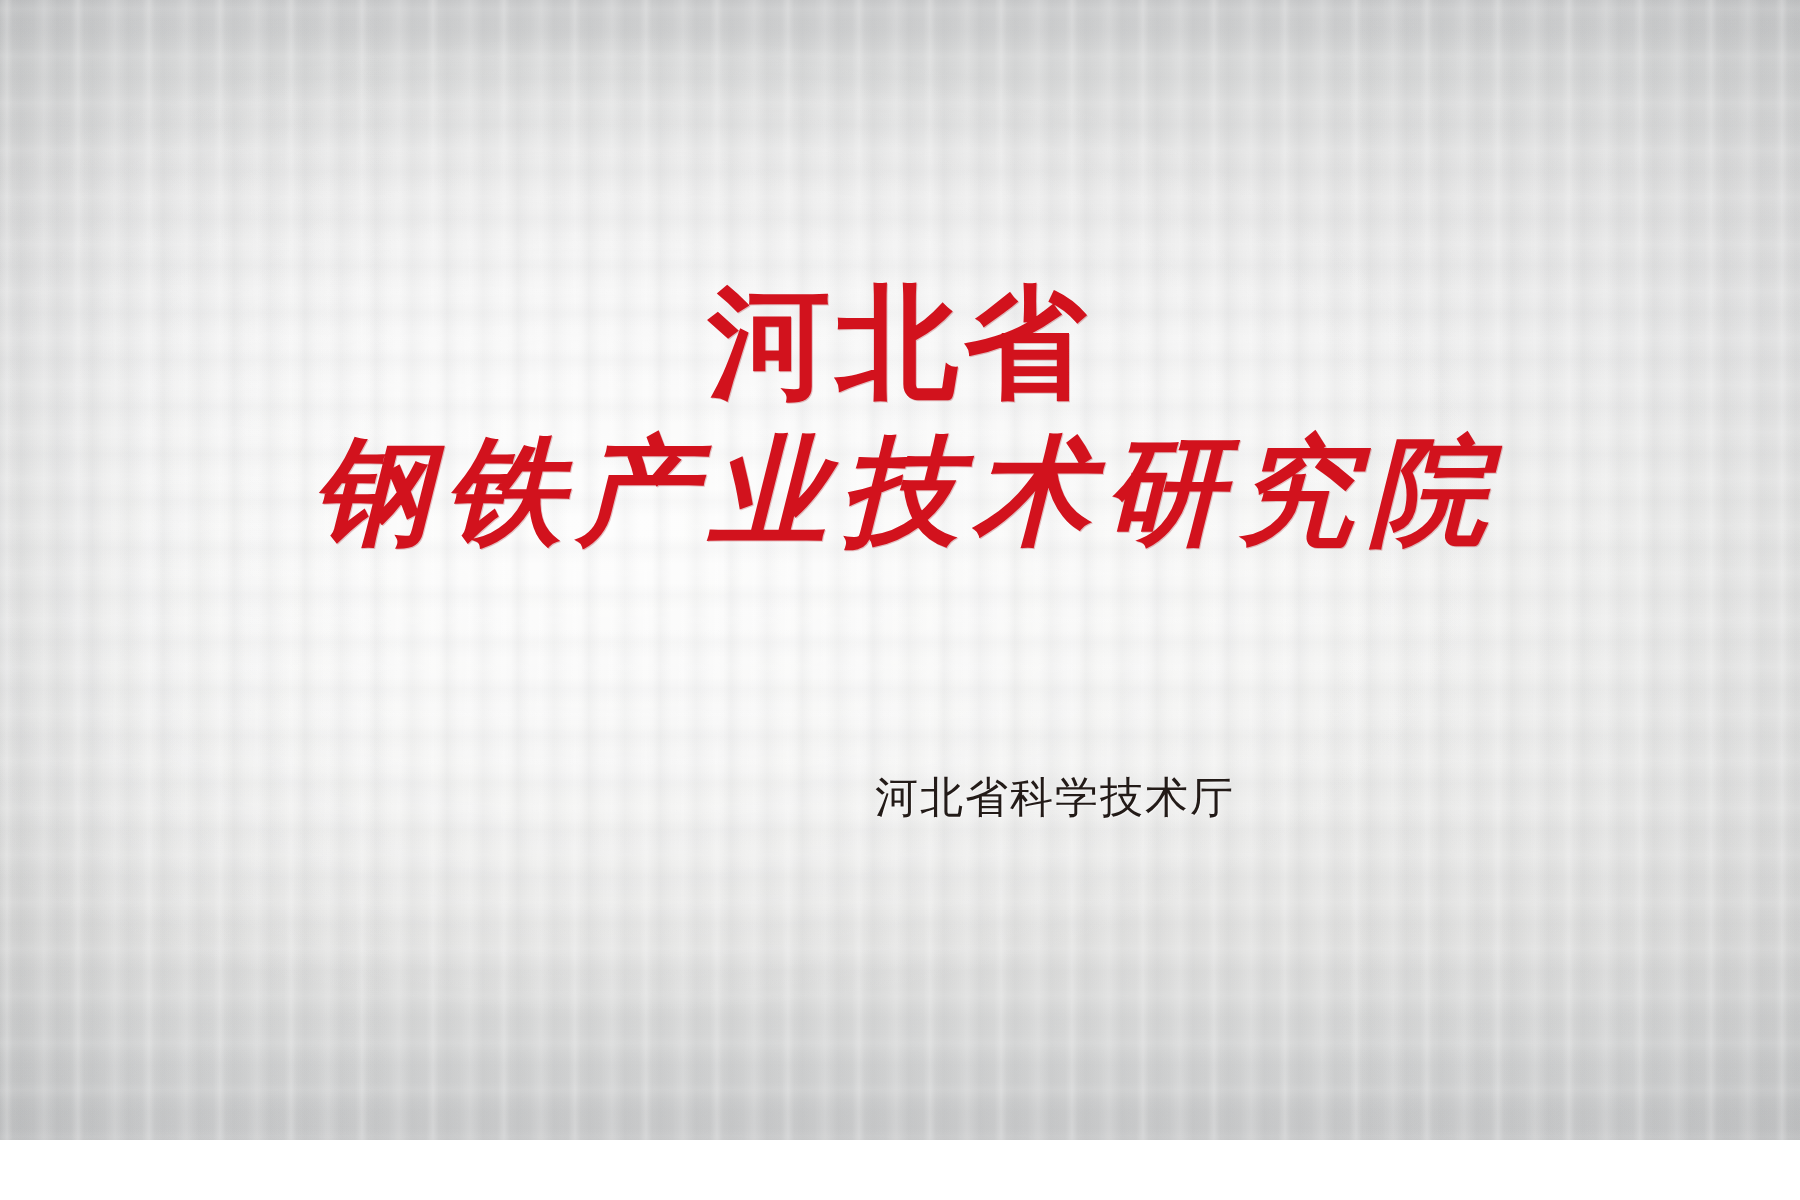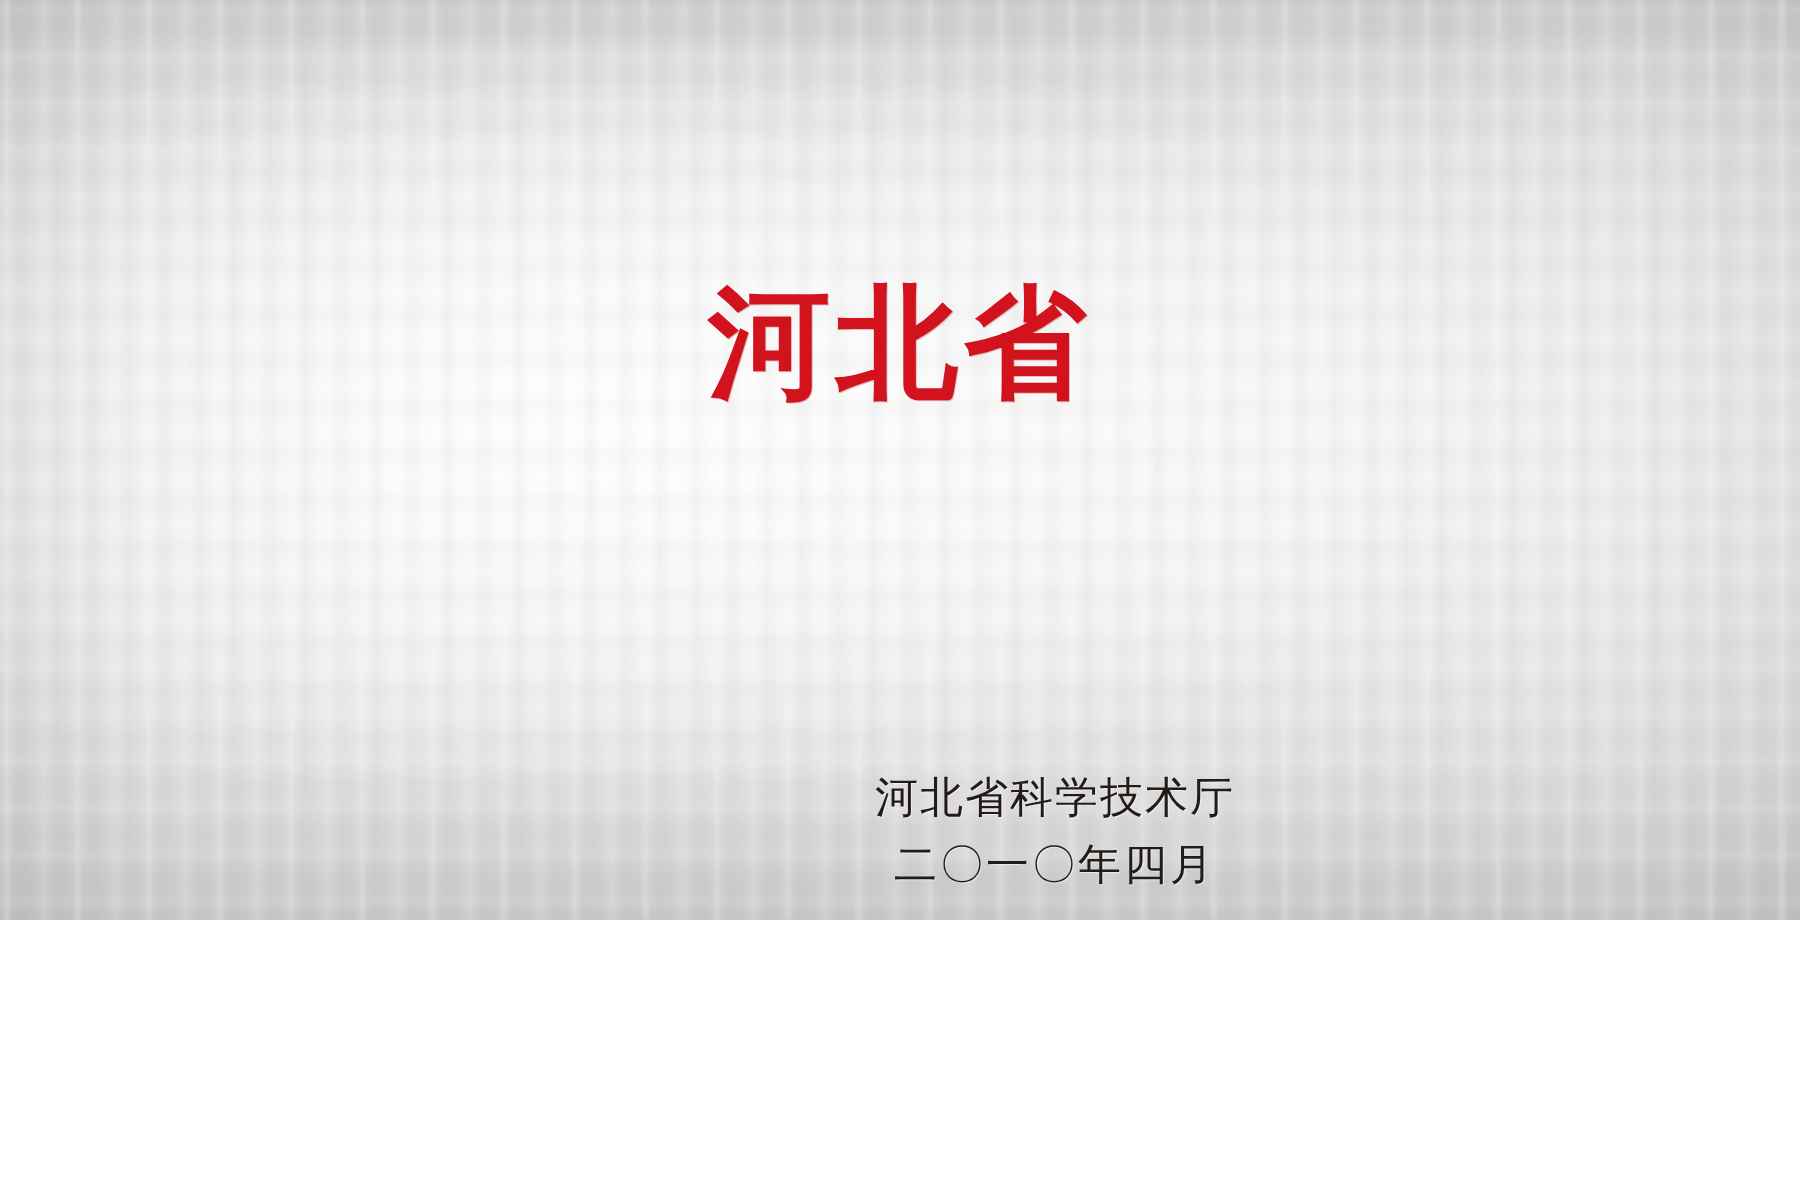--- a/index.html
+++ b/index.html
@@ -10,21 +10,21 @@
     overflow: hidden;
   }
 
   body {
     font-family: "DejaVu Sans", sans-serif;
   }
 
   #slide {
     position: relative;
     width: 1800px;
-    height: 920px;
+    height: 1140px;
     overflow: hidden;
     background-color: #e2e3e3;
   }
 
   
   .bg-base {
     position: absolute;
     inset: 0;
     background:
       linear-gradient(to bottom,
@@ -173,21 +173,21 @@
   <div class="bg-base"></div>
   <div class="bg-radial"></div>
   <div class="bg-vert-left"></div>
   <div class="bg-streaks"></div>
   <div class="bg-weave"></div>
 
   <div class="content">
 
     <div class="title-block">
       <div class="title-line-1">河北省</div>
+      <div class="title-line-2">钢铁产业技术研究院</div>
     </div>
 
     <div class="byline-block">
       <div class="byline-org">河北省科学技术厅</div>
-      <div class="byline-date">二〇一〇年四月</div>
     </div>
 
   </div>
 </div>
 
 </body></html>

